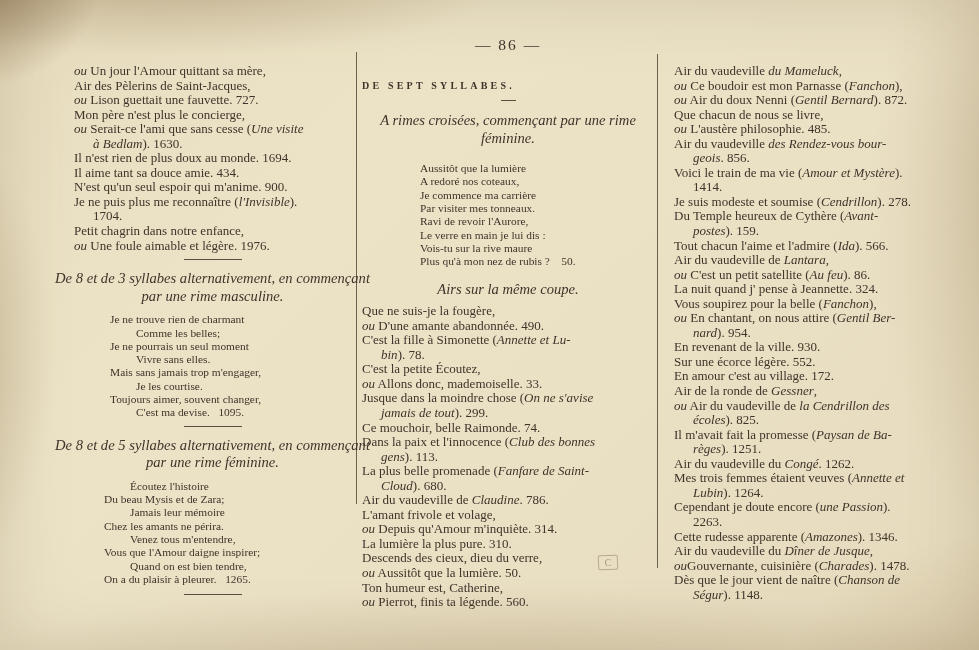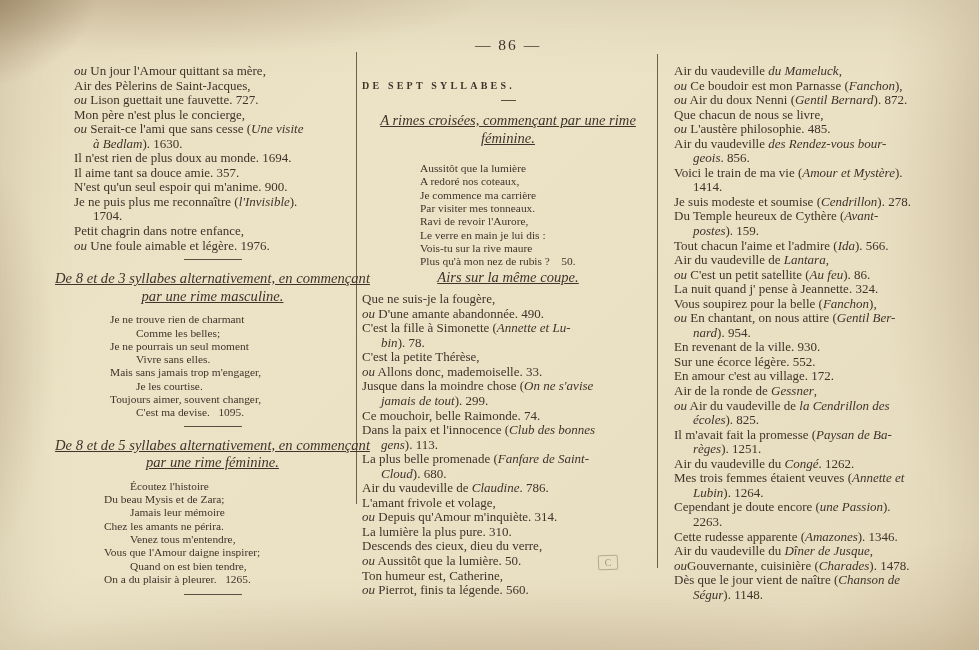--- a/index.html
+++ b/index.html
@@ -31,34 +31,34 @@
   #col-mid   { left:362px; top:36px; width:292px; }
   #col-right { left:674px; width:291px; }
 
   .entries { font-size:13px; line-height:14.55px; text-align:justify; }
   .entry   { padding-left:19px; text-indent:-19px; }
   .it      { font-style:italic; }
 
   .rule { width:58px; border-top:1.3px solid rgba(61,52,40,.85); margin:6px auto 4px; }
   #col-left .last-rule { margin-top:8px; }
 
-  .heading { font-style:italic; text-align:center; font-size:14.6px; line-height:17.6px;text-decoration:underline; }
+  .heading { font-style:italic; text-align:center; font-size:14.6px; line-height:17.6px; }
   #col-left .heading { margin:10px -24px 0; }
 
   .verse { font-size:11.4px; line-height:13.3px; margin-top:8px; white-space:pre-wrap; }
   .vline.ind { margin-left:26px; }
   #verse1 { margin-left:36px; }
   #verse2 { margin-left:30px; }
   #verse3 { margin-left:58px; margin-top:15px; }
 
   .page-number { text-align:center; font-size:15.5px; line-height:18px; letter-spacing:2px; }
   .section-header { margin-top:26px; text-align:left; font-size:10px; font-weight:bold; letter-spacing:3.2px; }
   .dash-rule { width:15px; border-top:1.4px solid rgba(61,52,40,.85); margin:9px auto 0; }
   .mid-h1 { max-width:262px; margin:11px auto 0; }
-  .mid-h2 { }
+  .mid-h2 { margin-top:12px; }
   #col-mid .entries { margin-top:6px; }
 
   #stamp {
     position:absolute; left:598px; top:555px; width:20px; height:15px;
     border:1px solid rgba(100,85,60,.38); border-radius:2px;
     color:rgba(100,85,60,.55); font-size:10px; line-height:14px; text-align:center;
     transform:rotate(-2deg);
   }
 </style>
 </head>
@@ -70,21 +70,21 @@
   <div class="vdiv" id="div-right"></div>
 
   <div class="col" id="col-left">
     <div class="entries">
         <div class="entry"><span class="it">ou</span><span> Un jour l'Amour quittant sa mère,</span></div>
         <div class="entry"><span>Air des Pèlerins de Saint-Jacques,</span></div>
         <div class="entry"><span class="it">ou</span><span> Lison guettait une fauvette. 727.</span></div>
         <div class="entry"><span>Mon père n'est plus le concierge,</span></div>
         <div class="entry"><span class="it">ou</span><span> Serait-ce l'ami que sans cesse (</span><span class="it">Une visite</span><br><span class="it">à Bedlam</span><span>). 1630.</span></div>
         <div class="entry"><span>Il n'est rien de plus doux au monde. 1694.</span></div>
-        <div class="entry"><span>Il aime tant sa douce amie. 357.</span></div>
+        <div class="entry"><span>Il aime tant sa douce amie. 434.</span></div>
         <div class="entry"><span>N'est qu'un seul espoir qui m'anime. 900.</span></div>
         <div class="entry"><span>Je ne puis plus me reconnaître (</span><span class="it">l'Invisible</span><span>).</span><br><span>1704.</span></div>
         <div class="entry"><span>Petit chagrin dans notre enfance,</span></div>
         <div class="entry"><span class="it">ou</span><span> Une foule aimable et légère. 1976.</span></div>
       </div>
     <div class="rule"></div>
     <div class="heading">De 8 et de 3 syllabes alternativement, en commençant par une rime masculine.</div>
     <div class="verse" id="verse1"><div class="vline"><span>Je ne trouve rien de charmant</span></div><div class="vline ind"><span>Comme les belles;</span></div><div class="vline"><span>Je ne pourrais un seul moment</span></div><div class="vline ind"><span>Vivre sans elles.</span></div><div class="vline"><span>Mais sans jamais trop m'engager,</span></div><div class="vline ind"><span>Je les courtise.</span></div><div class="vline"><span>Toujours aimer, souvent changer,</span></div><div class="vline ind"><span>C'est ma devise.   1095.</span></div></div>
     <div class="rule"></div>
     <div class="heading">De 8 et de 5 syllabes alternativement, en commençant par une rime féminine.</div>
@@ -96,21 +96,21 @@
     <div class="page-number">— 86 —</div>
     <div class="section-header">DE SEPT SYLLABES.</div>
     <div class="dash-rule"></div>
     <div class="heading mid-h1">A rimes croisées, commençant par une rime féminine.</div>
     <div class="verse" id="verse3"><div class="vline"><span>Aussitôt que la lumière</span></div><div class="vline"><span>A redoré nos coteaux,</span></div><div class="vline"><span>Je commence ma carrière</span></div><div class="vline"><span>Par visiter mes tonneaux.</span></div><div class="vline"><span>Ravi de revoir l'Aurore,</span></div><div class="vline"><span>Le verre en main je lui dis :</span></div><div class="vline"><span>Vois-tu sur la rive maure</span></div><div class="vline"><span>Plus qu'à mon nez de rubis ?    50.</span></div></div>
     <div class="heading mid-h2">Airs sur la même coupe.</div>
     <div class="entries">
         <div class="entry"><span>Que ne suis-je la fougère,</span></div>
         <div class="entry"><span class="it">ou</span><span> D'une amante abandonnée. 490.</span></div>
         <div class="entry"><span>C'est la fille à Simonette (</span><span class="it">Annette et Lu-</span><br><span class="it">bin</span><span>). 78.</span></div>
-        <div class="entry"><span>C'est la petite Thérèse,</span></div>
+        <div class="entry"><span>C'est la petite Écoutez,</span></div>
         <div class="entry"><span class="it">ou</span><span> Allons donc, mademoiselle. 33.</span></div>
         <div class="entry"><span>Jusque dans la moindre chose (</span><span class="it">On ne s'avise</span><br><span class="it">jamais de tout</span><span>). 299.</span></div>
         <div class="entry"><span>Ce mouchoir, belle Raimonde. 74.</span></div>
         <div class="entry"><span>Dans la paix et l'innocence (</span><span class="it">Club des bonnes</span><br><span class="it">gens</span><span>). 113.</span></div>
         <div class="entry"><span>La plus belle promenade (</span><span class="it">Fanfare de Saint-</span><br><span class="it">Cloud</span><span>). 680.</span></div>
         <div class="entry"><span>Air du vaudeville de </span><span class="it">Claudine</span><span>. 786.</span></div>
         <div class="entry"><span>L'amant frivole et volage,</span></div>
         <div class="entry"><span class="it">ou</span><span> Depuis qu'Amour m'inquiète. 314.</span></div>
         <div class="entry"><span>La lumière la plus pure. 310.</span></div>
         <div class="entry"><span>Descends des cieux, dieu du verre,</span></div>

